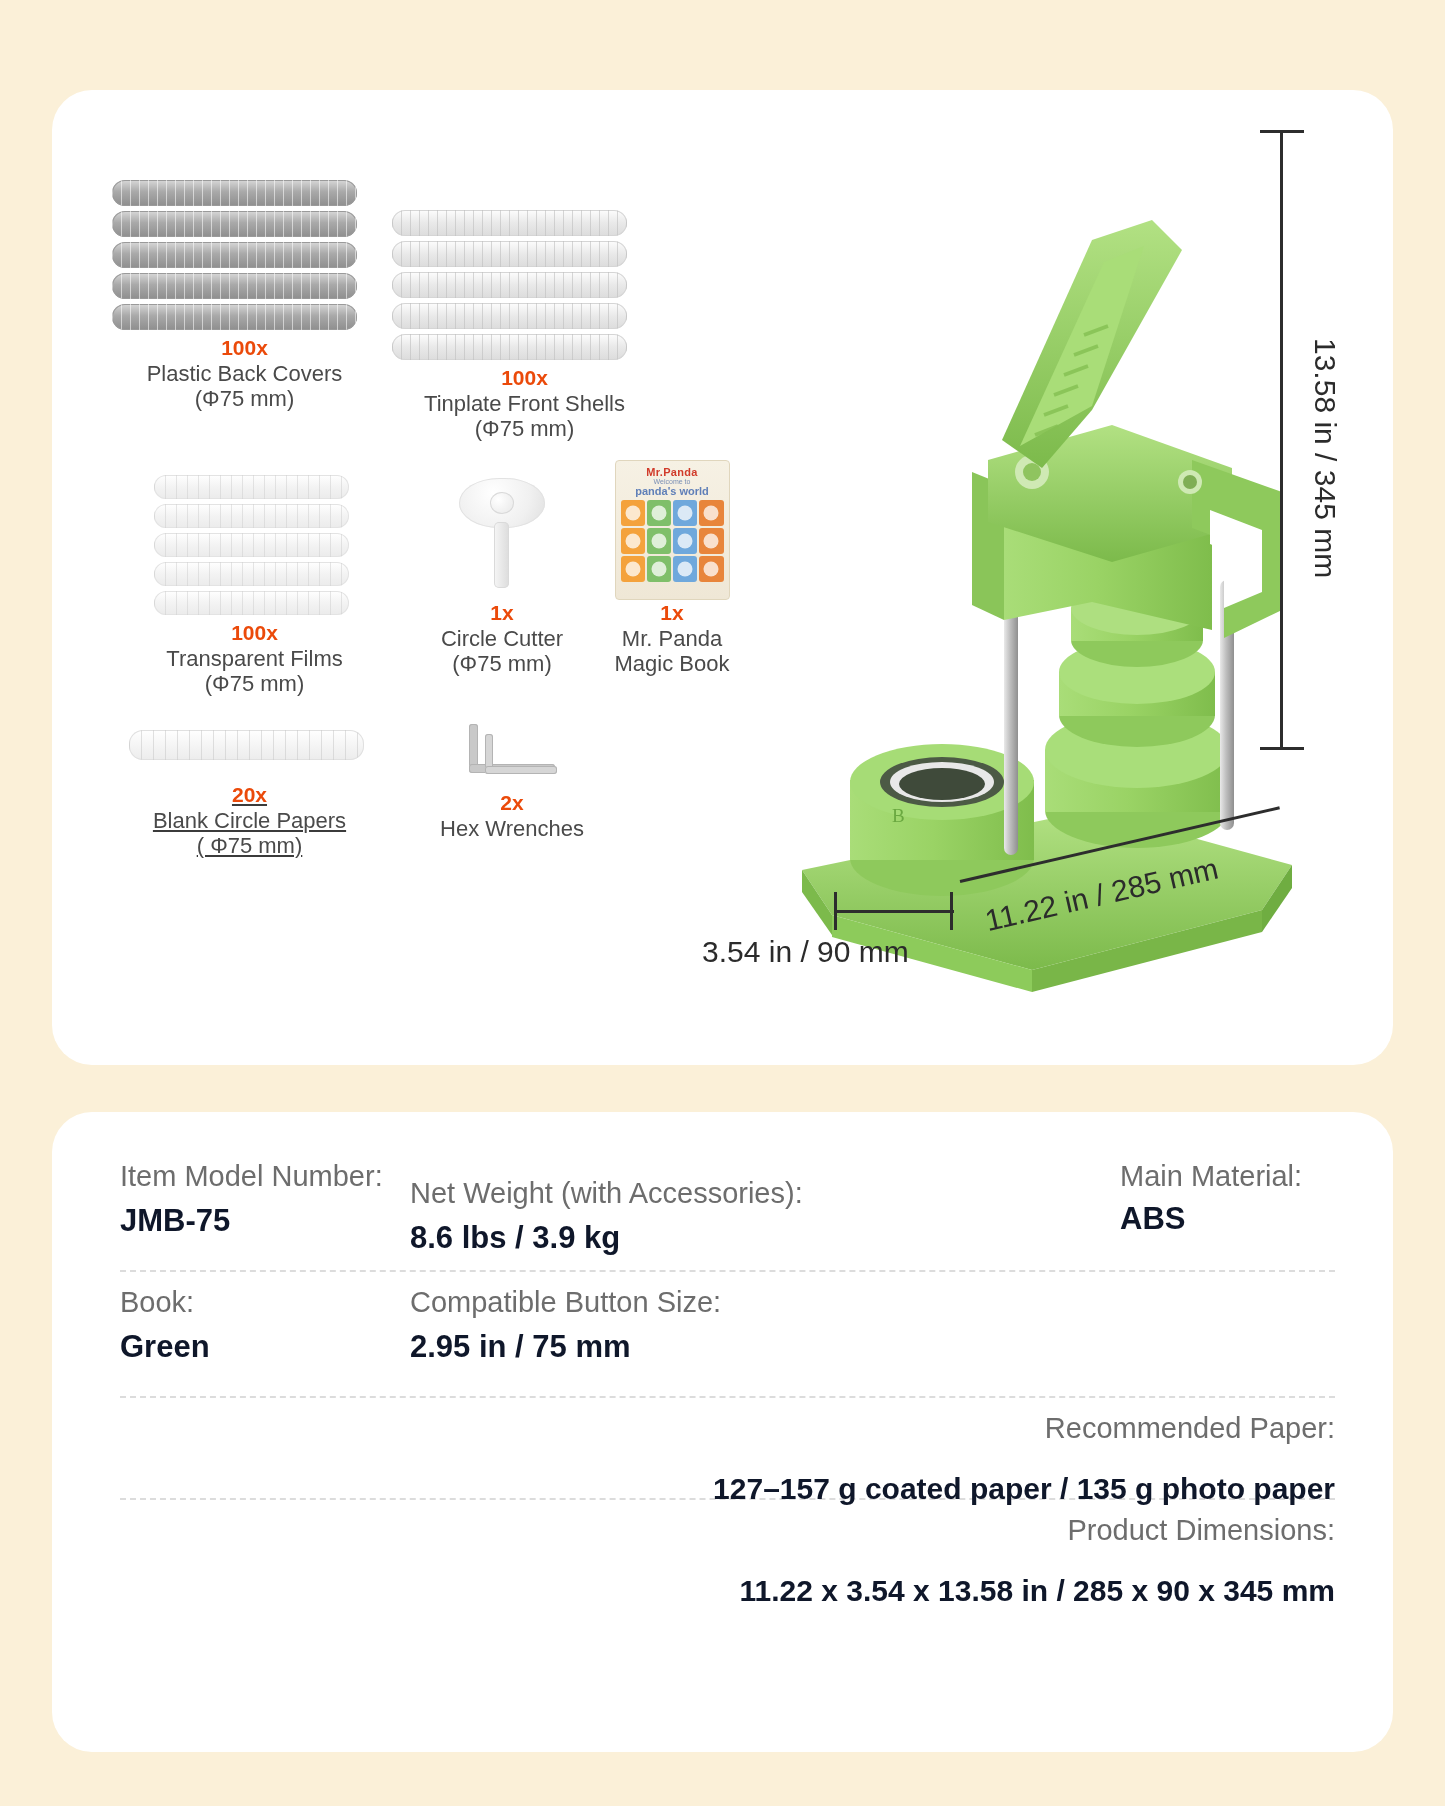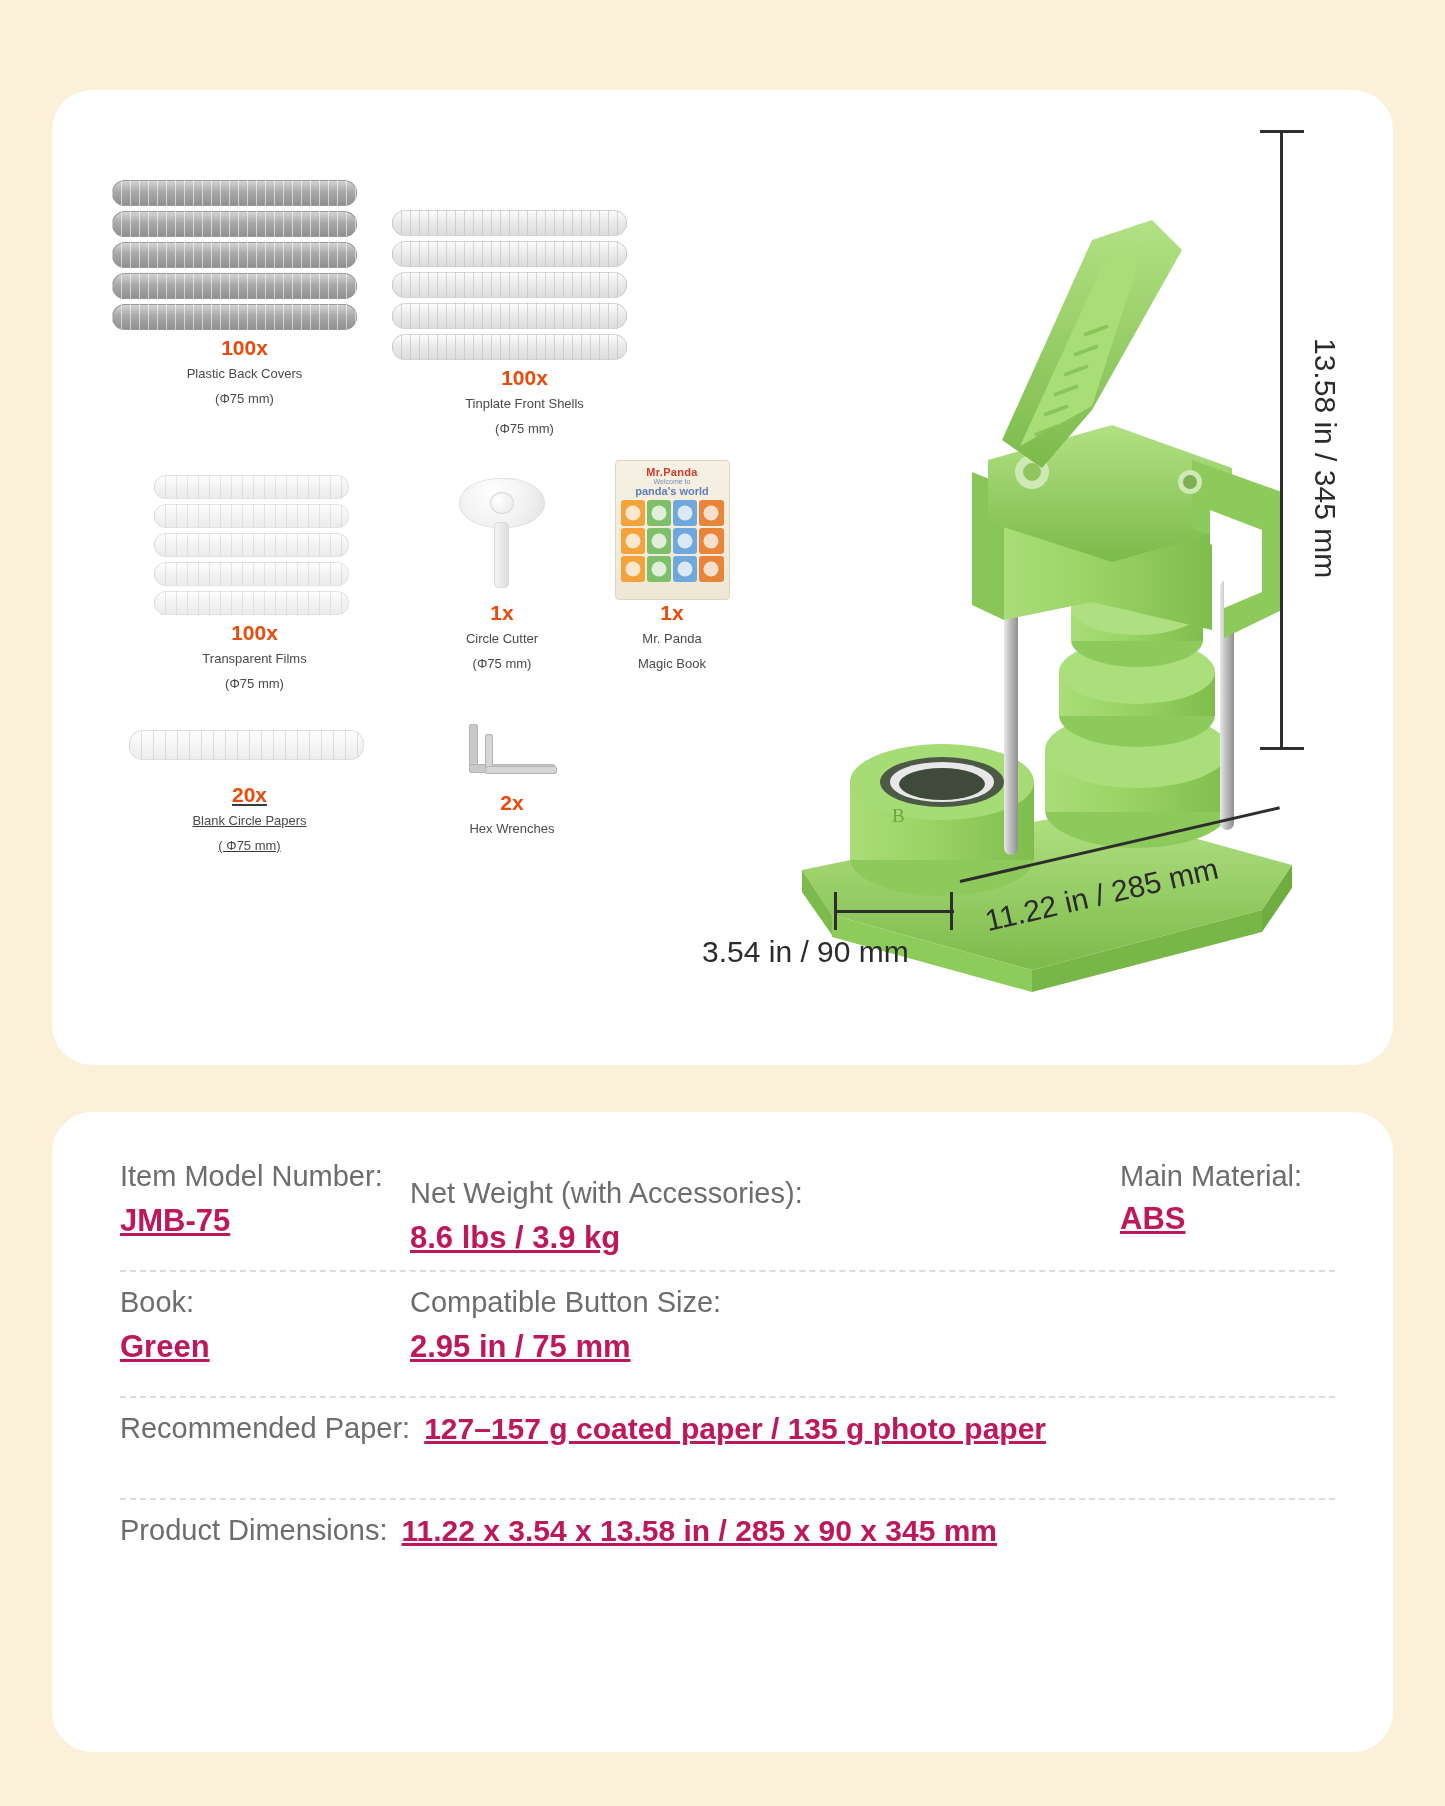--- a/index.html
+++ b/index.html
@@ -18,21 +18,21 @@
     background:#ffffff;
     border-radius:40px;
   }
   #top-card { left:52px; top:90px; width:1341px; height:975px; }
   #spec-card { left:52px; top:1112px; width:1341px; height:640px; }
 
   
   .acc-area { position:absolute; left:60px; top:90px; width:660px; }
   .acc { position:absolute; text-align:center; }
   .acc .qty { color:#eb4a0a; font-weight:bold; font-size:21px; line-height:26px; }
-  .acc .nm  { color:#4a4a4a; font-size:13px; line-height:25px; }
+  .acc .nm  { color:#4a4a4a; font-size:22px; line-height:25px; }
 
   
   .stack { position:relative; }
   .row-disc {
     position:relative;
     height:26px;
     margin-bottom:5px;
     border-radius:14px;
   }
   .row-disc.grey {
@@ -143,24 +143,24 @@
     position:absolute; font-size:30px; color:#2b2b2b;
     font-family:"Liberation Sans", sans-serif;
     white-space:nowrap;
   }
   .vert-txt { transform-origin:0 0; transform:rotate(90deg); }
 
   
   .spec { position:absolute; left:120px; top:1160px; width:1215px; }
   .srow { position:relative; }
   .lbl { color:#6d6d6d; font-size:29px; }
-  .val { color:#be185d; font-size:31px; font-weight:bold;text-decoration:underline; }
+  .val { color:#0f172a; font-size:31px; font-weight:bold; }
   .val.small { font-size:30px; }
   .divider { border-top:2px dashed #dcdcdc; margin:14px 0 14px 0; }
-  .inline { display:flex; align-items:flex-start; gap:14px; }
+  .inline { display:flex; align-items:flex-end; gap:27px;flex-direction:column; }
 </style>
 </head>
 <body>
 
 <div class="page">
 
   <div class="card" id="top-card">
 
     <div class="acc-area">
 

